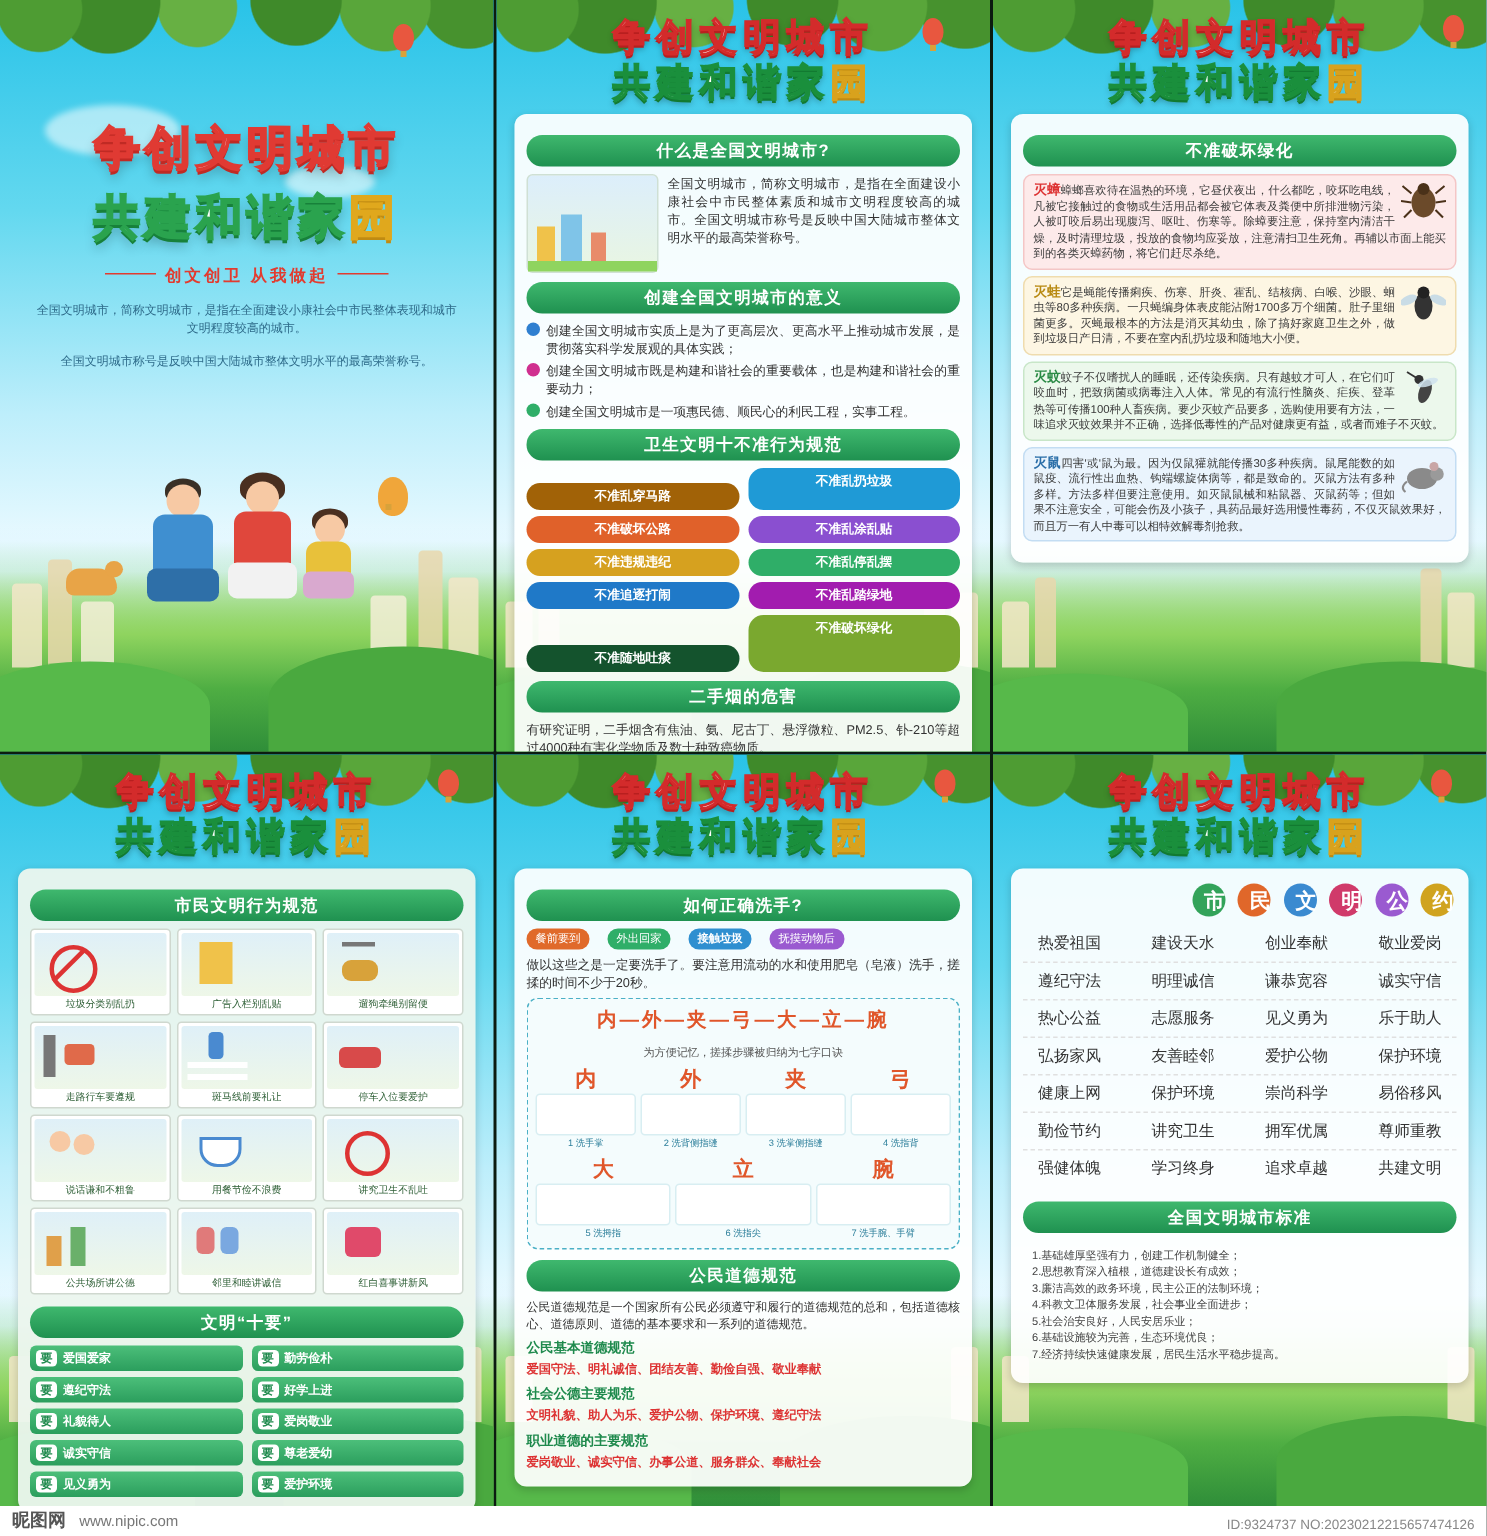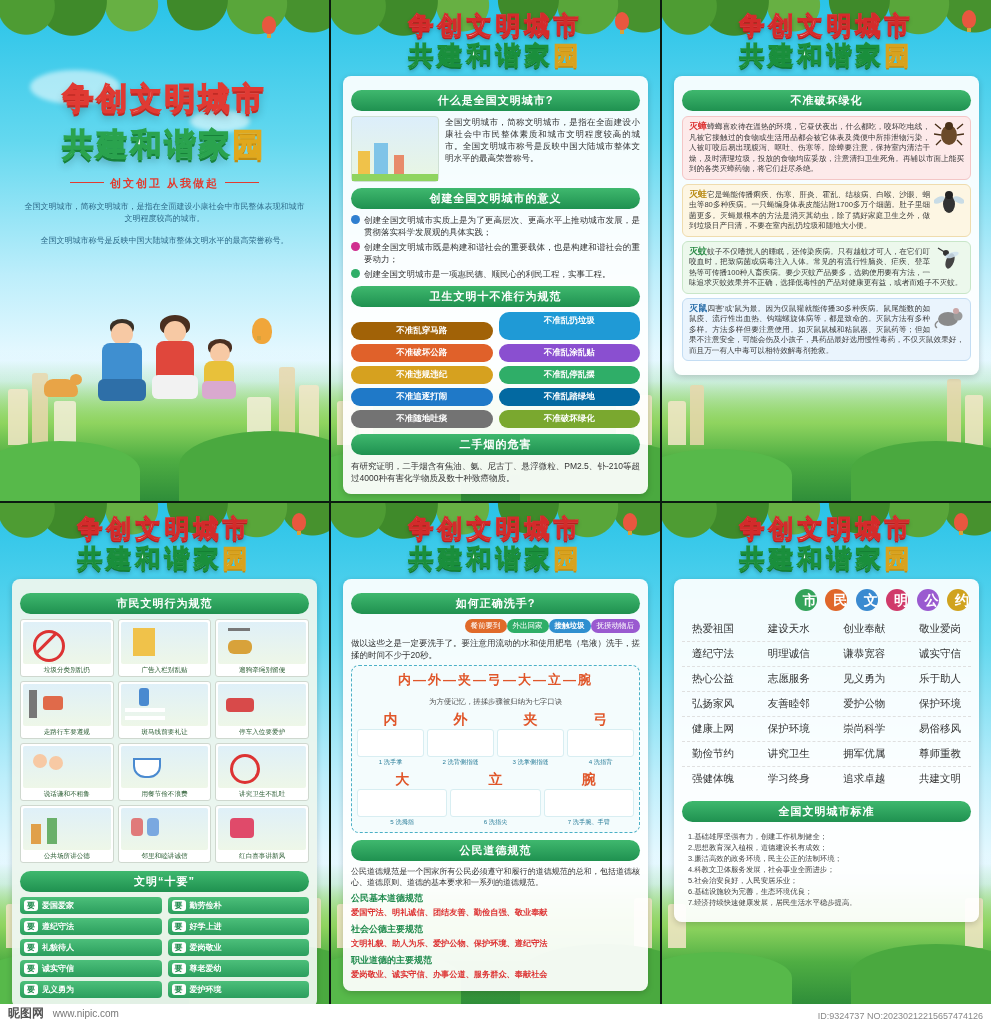--- a/index.html
+++ b/index.html
@@ -73,21 +73,21 @@
   .pic{background:#fff;border:1px solid #cfd8cf;border-radius:3px;padding:2px;}
   .pic .ph{height:42px;border-radius:2px;position:relative;overflow:hidden;
      background:linear-gradient(180deg,#dff0f8,#eef7e8);}
   .pic .cap{font-size:6.6px;text-align:center;color:#2b5d33;margin-top:2px;line-height:8px;}
   .ten-grid{display:grid;grid-template-columns:1fr 1fr;gap:4px 6px;margin-top:5px;}
   .ten{display:flex;align-items:center;gap:4px;background:linear-gradient(180deg,#4cbf7a,#2b9e5d);
        border-radius:4px;padding:3px 4px;color:#fff;font-size:8px;font-weight:bold;}
   .ten .b{background:#fff;color:#1f8a4d;border-radius:3px;padding:0 3px;font-size:8px;}
 
   
-  .tags{display:flex;gap:0;justify-content:flex-end;flex-wrap:wrap;margin:4px 0;}
+  .tags{display:flex;gap:12px;justify-content:flex-start;flex-wrap:wrap;margin:4px 0;}
   .tag{font-size:7.5px;border-radius:9px;padding:2px 6px;color:#fff;}
   .wash-box{border:1px dashed #4bb0c6;border-radius:8px;padding:5px;margin-top:4px;background:#f4fcfd;}
   .wash-title{text-align:center;font-size:13px;font-weight:bold;color:#e0562a;letter-spacing:2px;}
   .wash-sub{text-align:center;font-size:7.4px;color:#555;margin:8px 0 4px;}
   .hand-grid{display:grid;grid-template-columns:repeat(4,1fr);gap:3px;}
   .hand{text-align:center;}
   .hand .bigc{font-size:14px;font-weight:bold;color:#e0562a;}
   .hand .img{height:26px;background:#fff;border-radius:3px;border:1px solid #d8eef2;position:relative;}
   .hand .lab{font-size:6.2px;color:#2b7e9a;margin-top:1px;}
   .moral{font-size:8px;line-height:11px;color:#333;text-align:justify;}
@@ -202,22 +202,22 @@
 
         <div class="sec-bar">卫生文明十不准行为规范</div>
         <div class="pill-grid">
           <div class="pill" style="background:#a16207;margin-top:10px;">不准乱穿马路</div>
           <div class="pill" style="background:#1f9ad6;">不准乱扔垃圾</div>
           <div class="pill" style="background:#e0612a;">不准破坏公路</div>
           <div class="pill" style="background:#8a4fd0;text-align:center;">不准乱涂乱贴</div>
           <div class="pill" style="background:#d6a11f;">不准违规违纪</div>
           <div class="pill" style="background:#2fae68;">不准乱停乱摆</div>
           <div class="pill" style="background:#1f79c8;">不准追逐打闹</div>
-          <div class="pill" style="background:#0369a1;">不准乱踏绿地</div>
-          <div class="pill" style="background:#737373;">不准随地吐痰</div>
+          <div class="pill" style="background:#a21caf;">不准乱踏绿地</div>
+          <div class="pill" style="background:#14532d;margin-top:20px;">不准随地吐痰</div>
           <div class="pill" style="background:#7aa82f;">不准破坏绿化</div>
         </div>
 
         <div class="sec-bar">二手烟的危害</div>
         <div class="para">有研究证明，二手烟含有焦油、氨、尼古丁、悬浮微粒、PM2.5、钋-210等超过4000种有害化学物质及数十种致癌物质。</div>
       </div>
       <div class="city">
         <div class="bld" style="left:6px;width:18px;height:44px;background:#f3e6c8;"></div>
         <div class="bld" style="left:28px;width:14px;height:60px;background:#e9d7ad;"></div>
         <div class="bld" style="right:8px;width:18px;height:50px;background:#f3e6c8;"></div>

